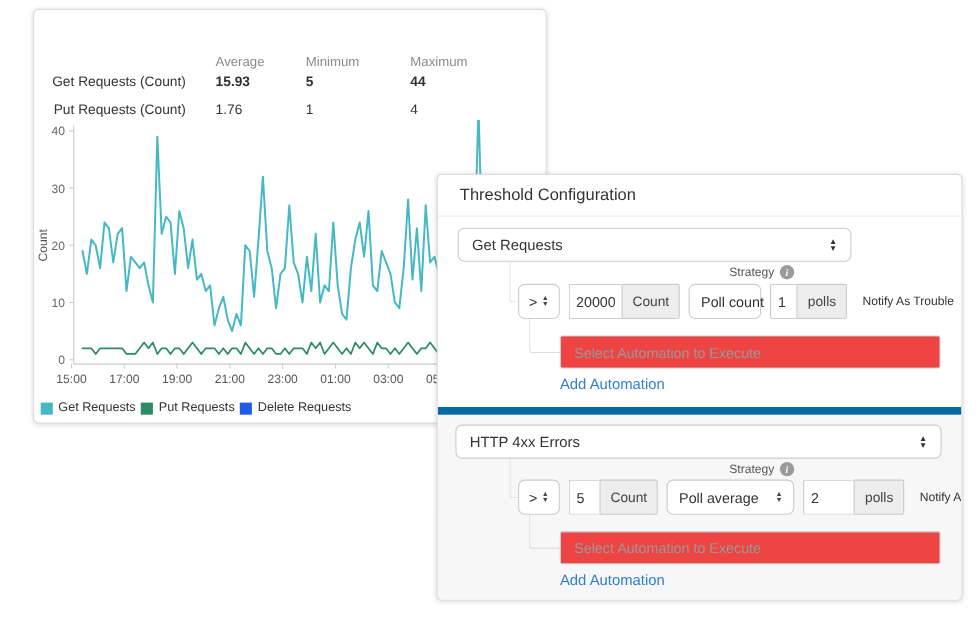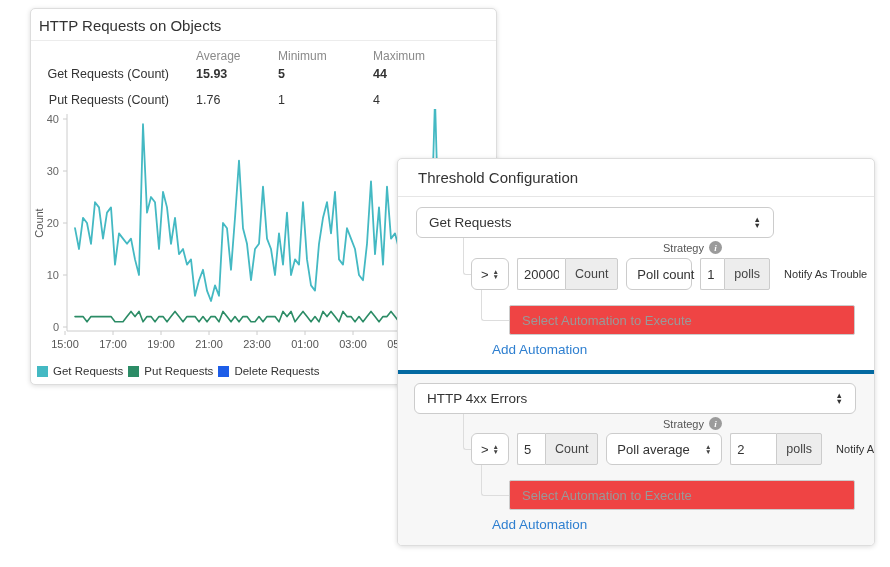--- a/index.html
+++ b/index.html
@@ -21,21 +21,21 @@
   .stats .r1.rlabel,.stats .r2.rlabel{font-weight:normal;}
   #chart-svg{position:absolute;top:100px;left:0;}
   .legend{position:absolute;left:6px;bottom:7px;display:flex;align-items:center;
     font-size:11.5px;color:#333;}
   .legend .item{display:flex;align-items:center;margin-right:5px;cursor:pointer;}
   .legend .sq{width:11px;height:11px;margin-right:5px;display:inline-block;}
   
   #threshold-panel{left:397px;top:158px;width:478px;height:388px;z-index:2;overflow:hidden;padding:0;}
   .tp-header{padding:10px 20px;font-size:15px;color:#333;border-bottom:1px solid #e6e6e6;}
   .tp-section{position:relative;height:173px;background:#fff;}
-  .tp-section.alt{height:178px;background:#f7f7f7;border-top:4px solid #0369a1;}
+  .tp-section.alt{height:178px;background:#f7f7f7;border-top:7px solid #0369a1;}
   .metric-select{position:absolute;height:31px;border:1px solid #ccc;border-radius:6px;background:#fff;
     display:flex;align-items:center;justify-content:space-between;padding:0 12px;font-size:13.5px;
     color:#333;box-sizing:border-box;cursor:pointer;}
   #metric-1{top:10px;left:18px;width:358px;}
   #metric-2{top:9px;left:16px;width:442px;}
   .strategy{position:absolute;left:265px;display:flex;align-items:center;gap:5px;
     font-size:11px;color:#555;}
   .info-icon{width:13px;height:13px;border-radius:50%;background:#9b9b9b;color:#fff;font-size:9px;
     display:inline-flex;align-items:center;justify-content:center;font-style:italic;font-weight:bold;
     font-family:"Liberation Serif",serif;cursor:pointer;}
@@ -51,39 +51,38 @@
     padding:0 10px;gap:10px;margin-right:8px;font-size:13px;cursor:pointer;white-space:nowrap;box-sizing:border-box;}
   .notify{align-self:center;font-size:11px;color:#333;margin-left:6px;white-space:nowrap;}
   .arrows-icon{display:inline-flex;flex-direction:column;font-size:6.5px;line-height:5px;color:#444;}
   .metric-select .arrows-icon{font-size:7.5px;line-height:6px;color:#333;}
   .connector{position:absolute;border-left:1px solid #ddd;border-bottom:1px solid #ddd;
     border-bottom-left-radius:3px;}
   .automation-input{position:absolute;left:111px;width:346px;height:30px;border:1px solid #ccc;
     border-radius:2px;padding:0 12px;font-size:13px;color:#333;box-sizing:border-box;background:#ef4444;
     font-family:inherit;outline:none;}
   .automation-input::placeholder{color:#999;opacity:1;}
-  .add-automation{position:absolute;left:94px;font-size:13.5px;color:#2e7fd0;cursor:pointer;}
+  .add-automation{position:absolute;left:111px;font-size:13.5px;color:#2e7fd0;cursor:pointer;}
   
   #sec1 .strategy{top:44px;} #sec1 .cond-row{top:61px;}
   #sec1 .conn-a{left:65px;top:41px;width:8px;height:36px;}
   #sec1 .conn-b{left:83px;top:93px;width:28px;height:30px;}
   #sec1 .automation-input{top:108px;} #sec1 .add-automation{top:145px;}
   #sec1 .val-input{width:48px;} #sec1 .polls-input{width:24px;} #sec1 .poll-select{width:66px;justify-content:space-between;gap:17px;}
   
   #sec2 .strategy{top:43px;} #sec2 .cond-row{top:59px;}
   #sec2 .conn-a{left:65px;top:40px;width:8px;height:35px;}
   #sec2 .conn-b{left:83px;top:91px;width:28px;height:30px;}
   #sec2 .automation-input{top:106px;} #sec2 .add-automation{top:143px;}
   #sec2 .val-input{width:28px;} #sec2 .polls-input{width:46px;} #sec2 .poll-select{width:116px;justify-content:space-between;}
 </style>
 </head>
 <body>
 
 <div class="panel" id="chart-panel">
-  <div class="cp-title">HTTP Requests on Objects</div>
 
   <div class="stats">
     <span class="cell hdr c1 r0">Average</span>
     <span class="cell hdr c2 r0">Minimum</span>
     <span class="cell hdr c3 r0">Maximum</span>
 
     <span class="cell rlabel r1">Get Requests (Count)</span>
     <span class="cell c1 r1">15.93</span>
     <span class="cell c2 r1">5</span>
     <span class="cell c3 r1">44</span>

